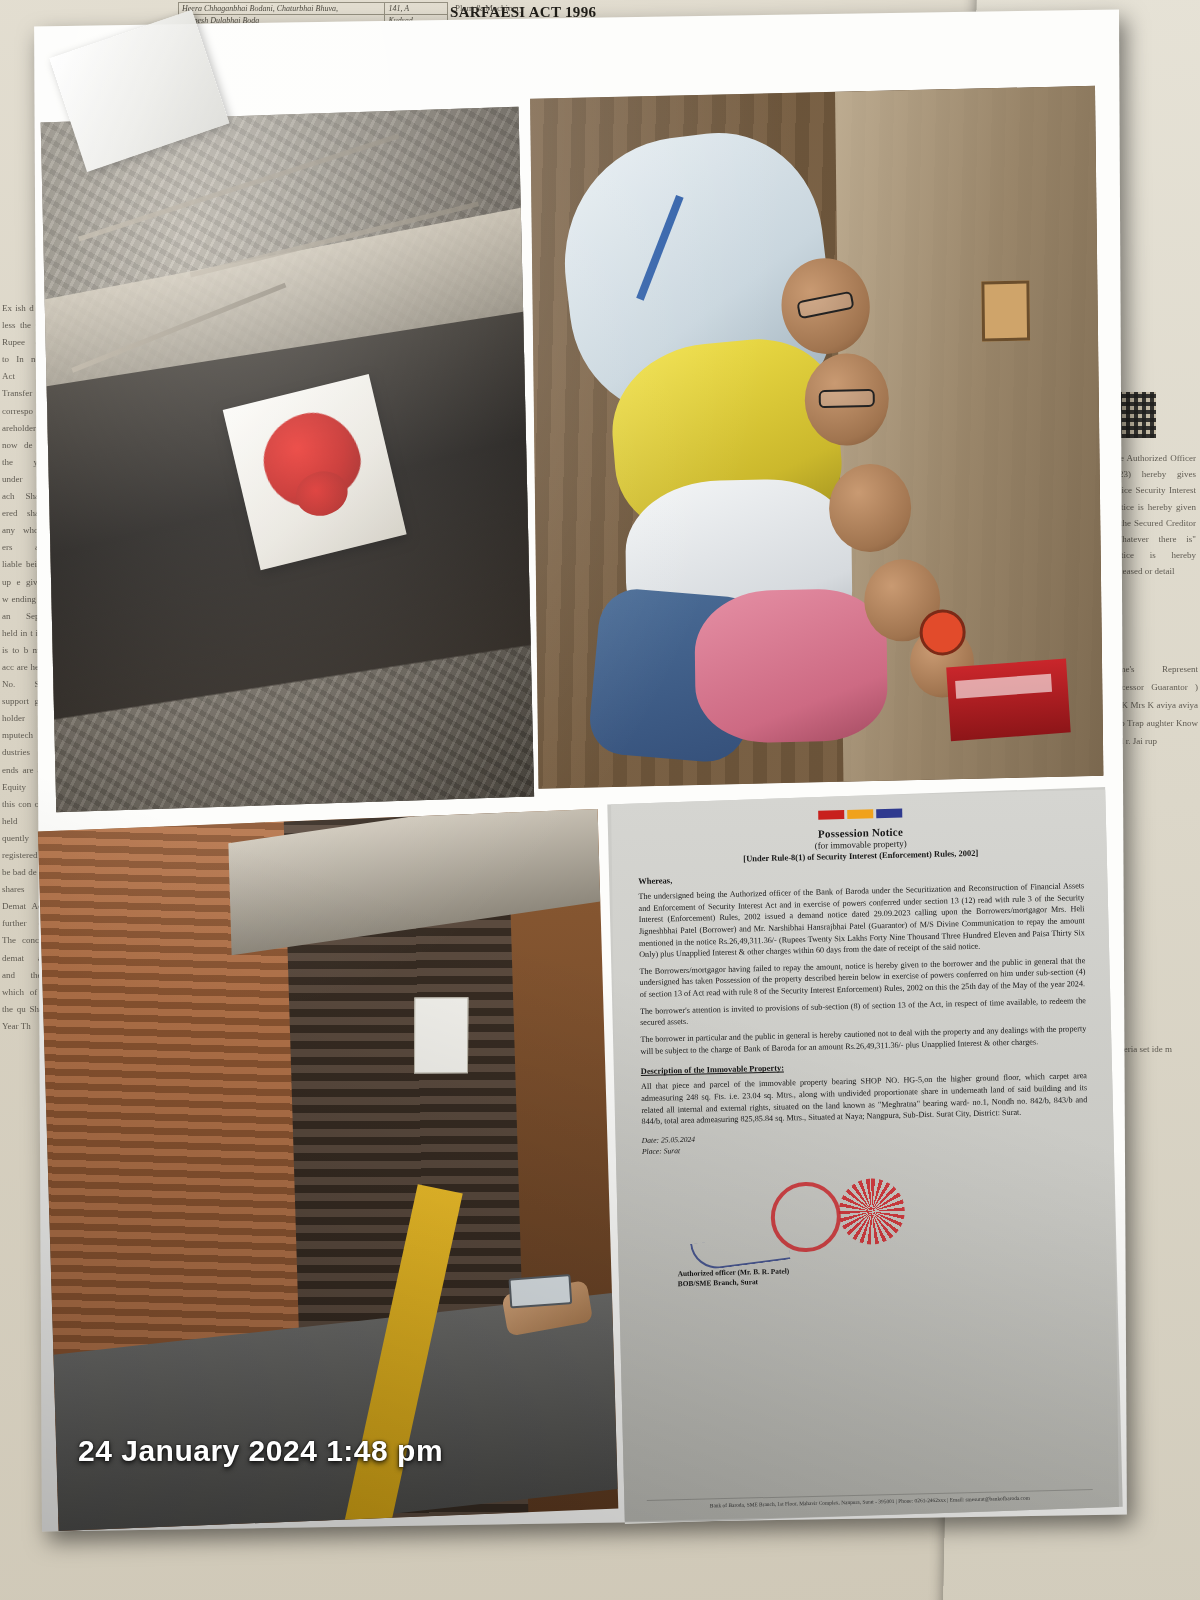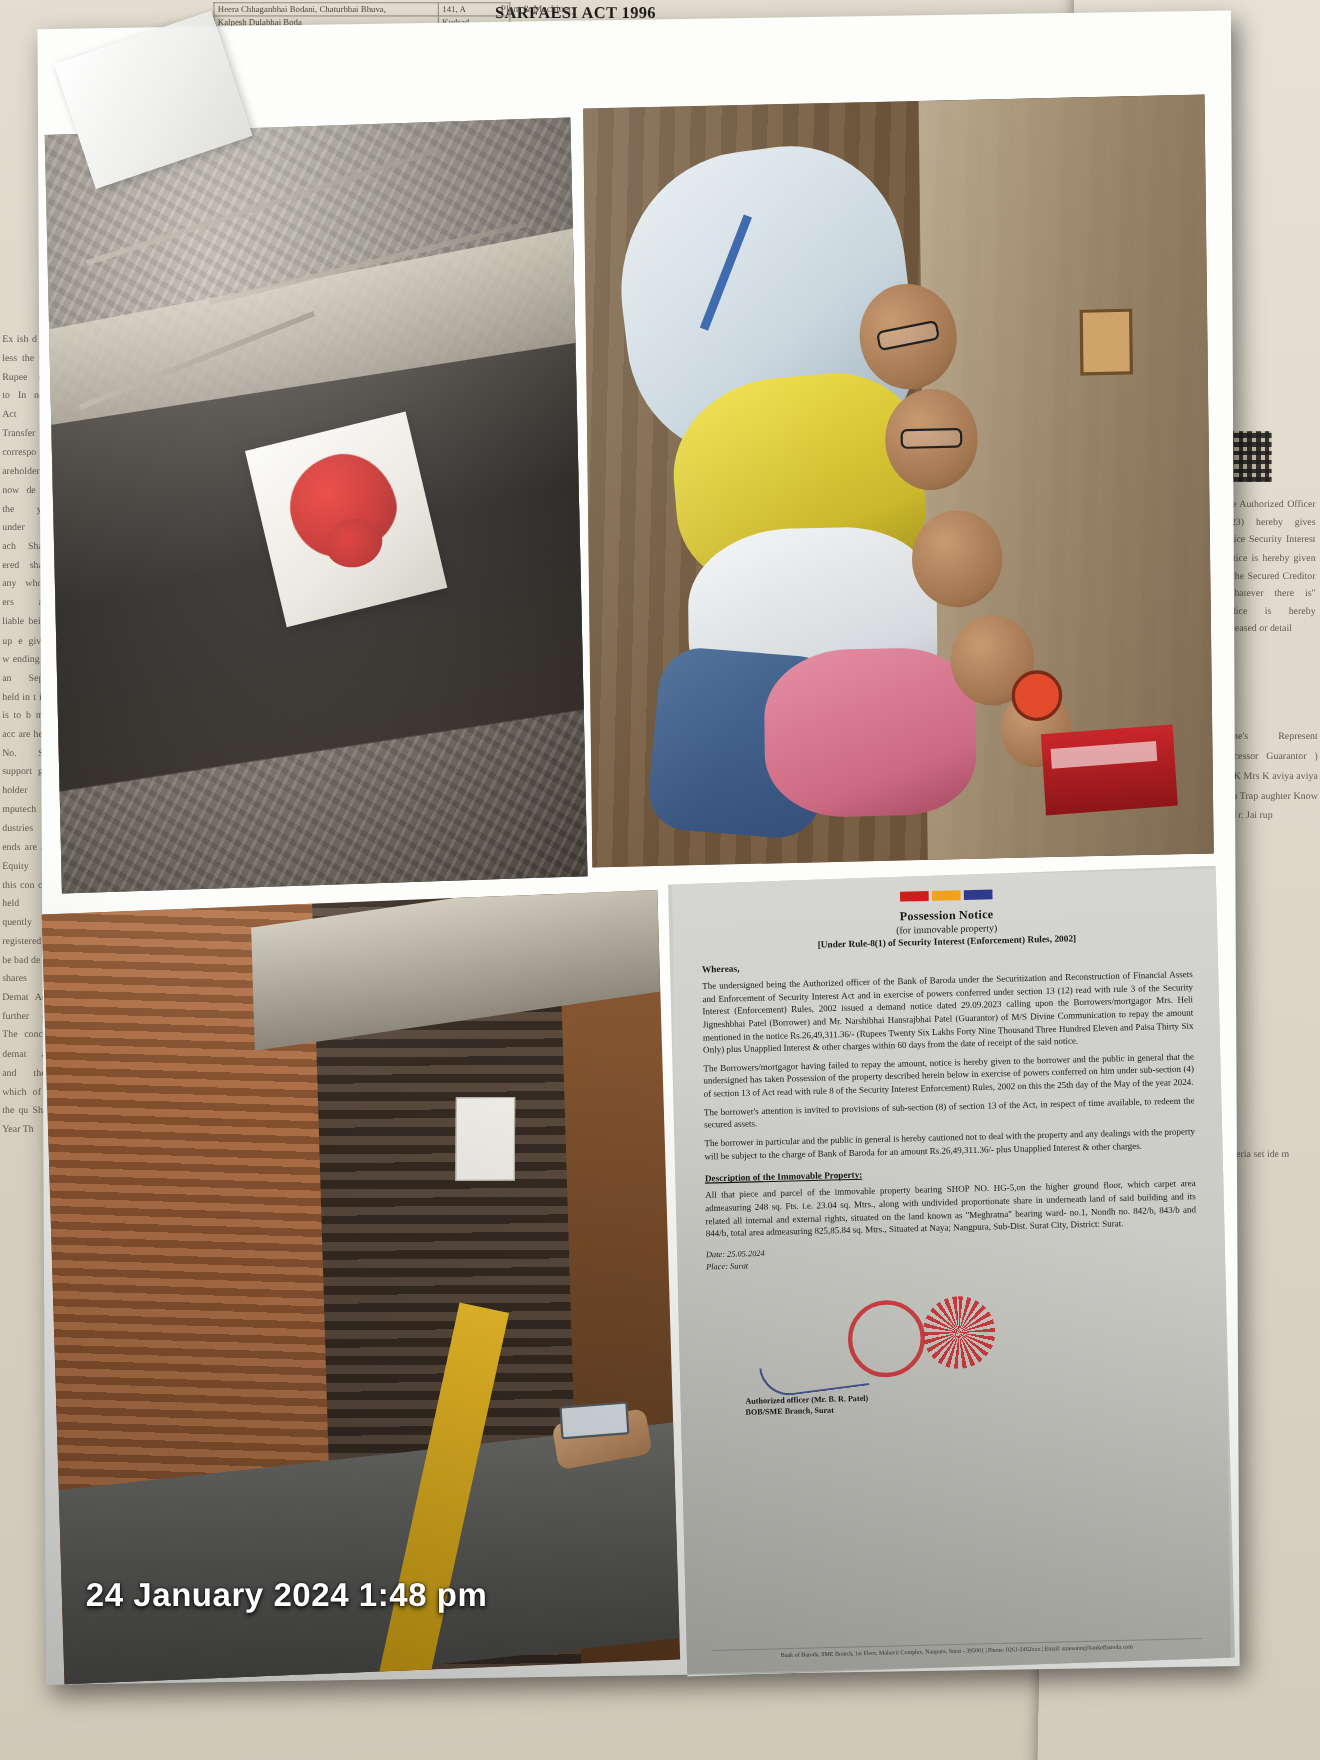--- a/index.html
+++ b/index.html
@@ -479,21 +479,21 @@
 
   <div class="newspaper np-main"></div>
   <div class="newspaper np-right"></div>
 
   <div class="np-banner" style="left:450px; top:4px; font-size:15px;">SARFAESI ACT 1996</div>
   <div class="np-banner" style="left:455px; top:4px; font-size:10px; opacity:0;"></div>
 
   <div class="np-col-text" style="left:455px; top:2px; width:160px; height:22px; font-size:9px;">Plant &amp; Machinery</div>
   <div class="np-col-text" style="left:1000px; top:18px; width:170px; height:24px; font-size:11px; font-weight:bold;">Sun Complex, Gho</div>
 
-  <table class="np-table" style="left:194px; top:2px; width:270px;">
+  <table class="np-table" style="left:178px; top:2px; width:270px;font-style:italic;">
     <tbody>
         <tr>
       <td>Heera Chhaganbhai Bodani, Chaturbhai Bhuva,</td>
       <td>141, A</td>
     </tr>
     <tr>
       <td>Kalpesh Dulabhai Boda</td>
       <td>Kudsad</td>
     </tr>
     <tr>

